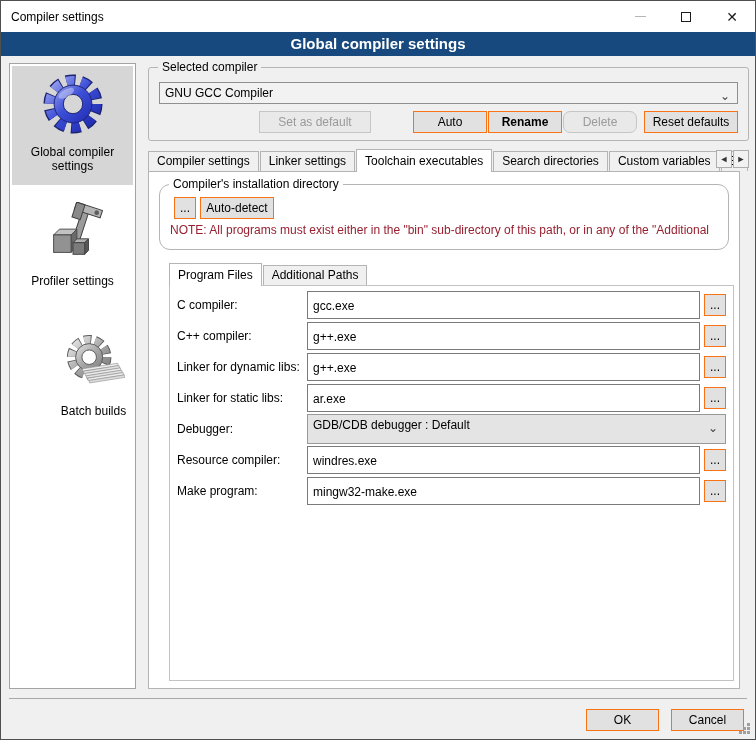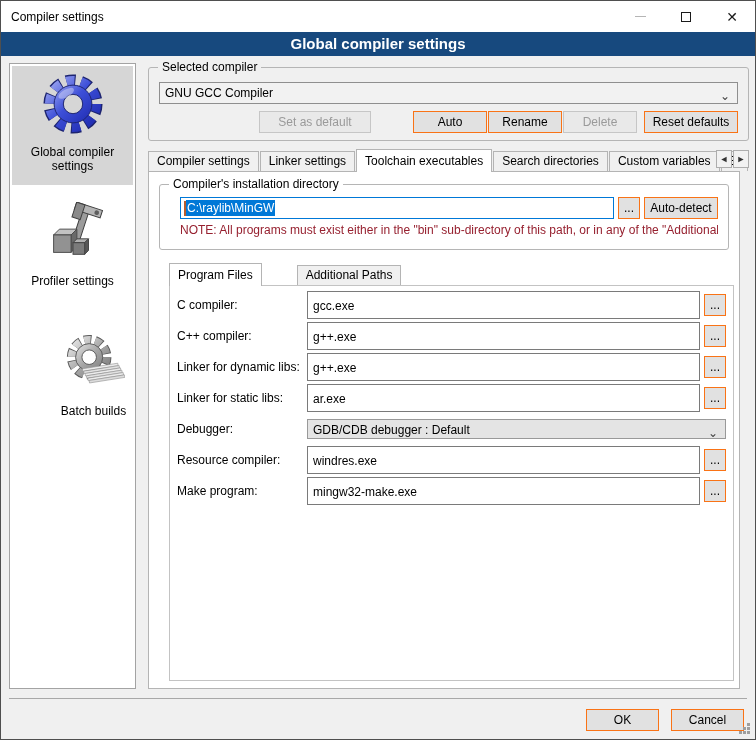--- a/index.html
+++ b/index.html
@@ -45,57 +45,57 @@
   .combo { position:relative; height:22px; background:#f2f2f2; border:1px solid #8f8f8f;
     line-height:20px; padding:0 22px 0 5px; cursor:default; }
   .combo .chev, .selbox .chev { position:absolute; right:7px; top:3px; font-size:12px; color:#444; }
 
   .btnrow { display:flex; margin-top:7px; height:22px; }
   .btn { height:22px; background:#e1e1e1; border:1px solid #f97316; text-align:center;
     line-height:20px; font-size:12px; cursor:default; }
   .btn.disabled { background:#e9e9e9; border-color:#c6c6c6; color:#9a9a9a; }
   .b-setdefault { width:112px; margin-left:100px; }
   .b-copy { width:74px; margin-left:42px; }
-  .b-rename { width:74px; margin-left:1px; }
-  .b-delete { width:74px; margin-left:1px; }
+  .b-rename { width:74px; margin-left:1px;font-weight:bold; }
+  .b-delete { width:74px; margin-left:1px;border-radius:7px; }
   .b-reset { width:94px; margin-left:auto; }
 
   
   .tabstrip { position:relative; display:flex; align-items:flex-end; height:23px; margin-top:7px; z-index:2; }
   .tab { height:20px; line-height:19px; padding:0 8px; background:#f0f0f0;
     border:1px solid #b4b4b4; border-bottom:none; margin-right:1px; white-space:nowrap; cursor:default; }
   .tab.active { height:23px; line-height:22px; background:#fff; margin-bottom:-1px; position:relative; z-index:3; }
   .tab.clipped { max-width:45px; overflow:hidden; }
   .tab-arrows { position:absolute; right:0; bottom:3px; display:flex; }
   .tab-arrow { width:16px; height:18px; border:1px solid #adadad; background:#f2f2f2;
     font-size:9px; color:#333; text-align:center; line-height:16px; margin-left:1px; cursor:default; }
 
   .tabpage { position:relative; width:592px; height:518px; background:#fff; border:1px solid #b4b4b4; z-index:1; }
 
   
-  .gb-install { margin:12px 10px 0 10px; height:66px; padding:12px 10px 0 20px; }
+  .gb-install { margin:12px 10px 0 10px; height:66px; padding:12px 10px 0 10px;border-radius:11px; }
   .gb-install > .legend { background:#fff; }
   .dirrow { display:flex; height:22px; }
   .dirfield { flex:1; height:22px; background:#fff; border:1px solid #0078d7; display:flex; align-items:center;
     padding:0 3px; overflow:hidden; white-space:nowrap; }
   .caret { width:2px; height:15px; background:#b85c2e; flex:0 0 auto; }
   .selection { background:#0078d7; color:#fff; padding:0 1px; line-height:16px; }
   .smallbtn { width:22px; height:22px; margin-left:4px; flex:0 0 auto; }
   .b-autodetect { width:74px; height:22px; margin-left:4px; flex:0 0 auto; }
   .note { margin-top:4px; color:#96202f; white-space:nowrap; overflow:hidden; }
 
   
-  .innerstrip { margin:12px 0 0 20px;gap:34px; }
+  .innerstrip { margin:12px 0 0 20px; }
   .innerpage { margin-left:20px; width:565px; height:396px; background:#fff; border:1px solid #c3c3c3; padding:8px 7px; }
 
   .formrow { display:flex; align-items:center; margin-bottom:9px; height:22px; }
   .formrow .flabel { width:130px; flex:0 0 auto; }
   .tfield { flex:1; height:28px; background:#fff; border:1px solid #7a7a7a; line-height:20px; padding:4px 5px;
     overflow:hidden; white-space:nowrap; }
-  .selbox { flex:1; position:relative; height:20px; background:#e4e4e4; border:1px solid #999;
+  .selbox { flex:1; position:relative; height:30px; background:#e4e4e4; border:1px solid #999;
     line-height:20px; padding:0 30px 0 5px; cursor:default; }
 
   
   .separator { position:absolute; left:8px; right:8px; top:697px; height:1px; background:#a8a8a8; }
   .b-ok { position:absolute; top:708px; right:96px; width:73px; }
   .b-cancel { position:absolute; top:708px; right:11px; width:73px; }
   .grip { position:absolute; right:4px; bottom:4px; width:12px; height:12px; }
   .grip::before { content:""; position:absolute; left:0; top:8px; width:3px; height:3px; background:#9f9f9f;
     box-shadow: 4px 0 #9f9f9f, 8px 0 #9f9f9f, 4px -4px #9f9f9f, 8px -4px #9f9f9f, 8px -8px #9f9f9f; }
 </style>
@@ -216,24 +216,20 @@
         <div class="tab-arrow">◄</div>
         <div class="tab-arrow">►</div>
       </div>
     </div>
 
     <div class="tabpage">
 
       <div class="groupbox gb-install">
         <span class="legend">Compiler's installation directory</span>
         <div class="dirrow">
-          <div class="dirfield">
-            <span class="caret"></span>
-            <span class="selection">C:\raylib\MinGW</span>
-          </div>
           <div class="btn smallbtn">...</div>
           <div class="btn b-autodetect">Auto-detect</div>
         </div>
         <div class="note">NOTE: All programs must exist either in the "bin" sub-directory of this path, or in any of the "Additional</div>
       </div>
 
       <div class="tabstrip innerstrip">
         <div class="tab active">Program Files</div>
         <div class="tab">Additional Paths</div>
       </div>

